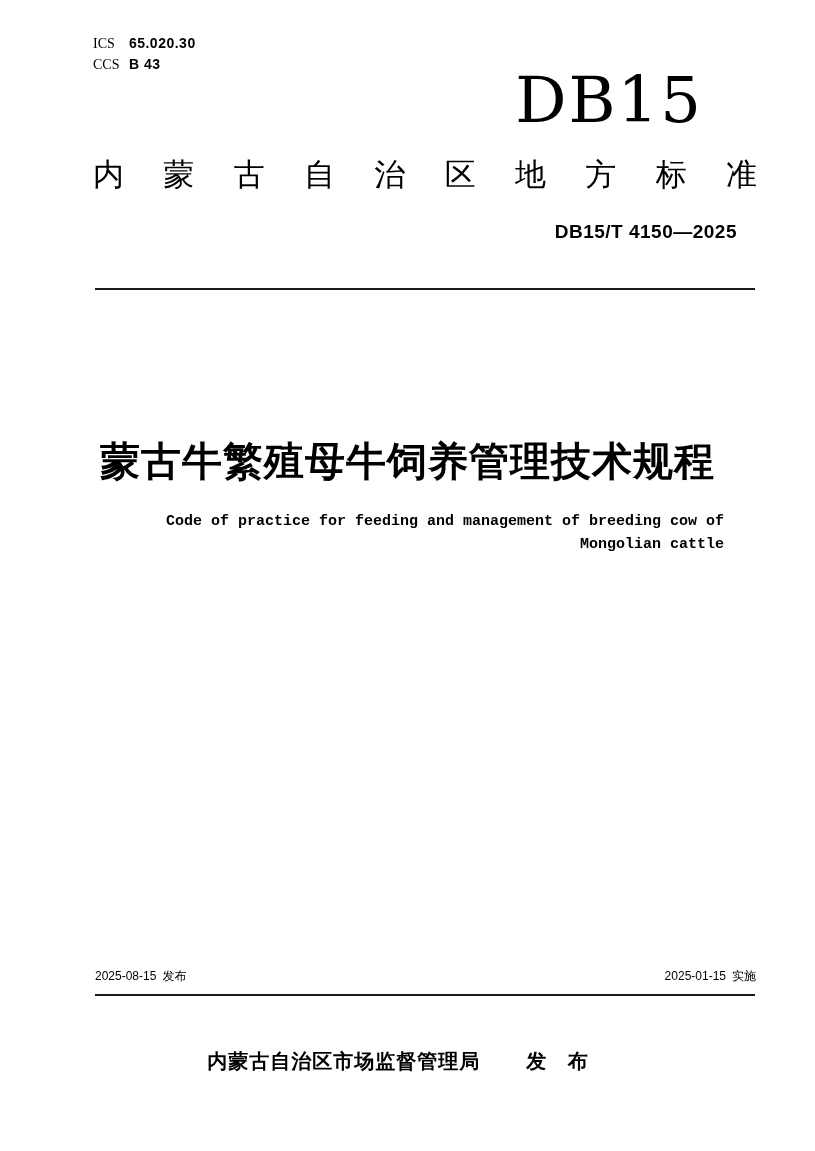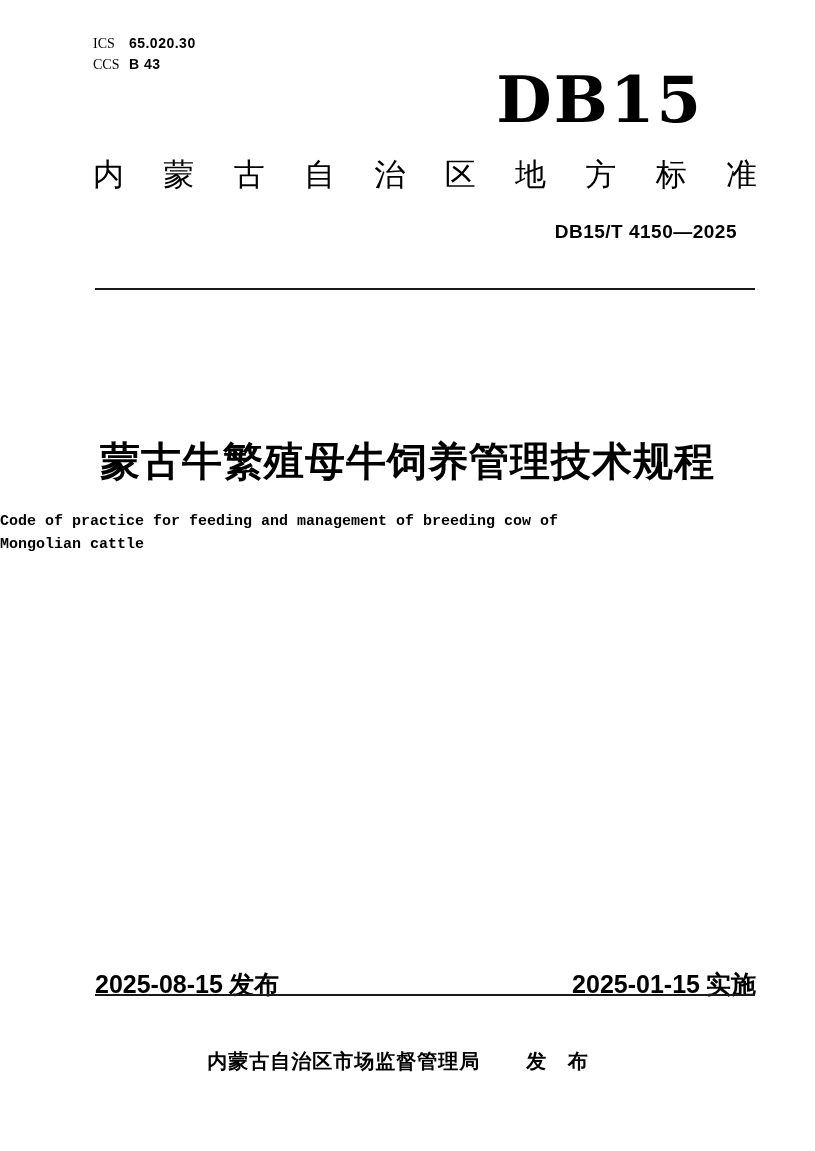--- a/index.html
+++ b/index.html
@@ -34,21 +34,21 @@
     font-weight: 600;
     letter-spacing: 0.5px;
   }
 
   
   .logo {
     position: absolute;
     top: 68px;
     right: 112px;
     font-family: "DejaVu Serif", serif;
-    font-weight: bold;
+    font-weight: normal;
     font-size: 64px;
     line-height: 1;
     letter-spacing: 2px;
   }
 
   
   .category {
     position: absolute;
     left: 93px;
     top: 157px;
@@ -93,37 +93,37 @@
     letter-spacing: 1px;
     line-height: 48px;
   }
 
   
   .title-en {
     position: absolute;
     left: 0;
     top: 510px;
     width: 724px;
-    text-align: left;
+    text-align: right;
     font-family: "Liberation Mono", "DejaVu Sans Mono", monospace;
     font-size: 15px;
     font-weight: bold;
     line-height: 23px;
   }
 
   
   .dates {
     position: absolute;
     left: 95px;
     top: 968px;
     width: 661px;
     display: flex;
     justify-content: space-between;
-    font-size: 25px;
-    font-weight: 700;
+    font-size: 12px;
+    font-weight: 400;
   }
   .dates .date-label { margin-left: 6px; }
 
   
   .publisher {
     position: absolute;
     left: 0;
     top: 1048px;
     width: 803px;
     display: flex;

